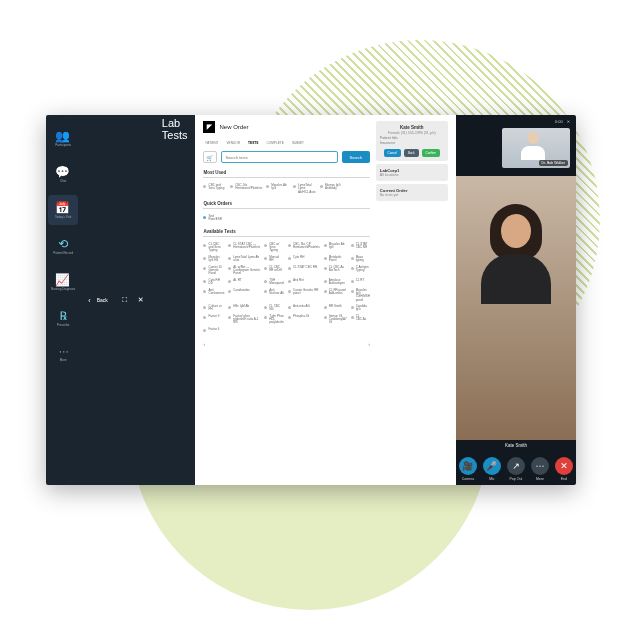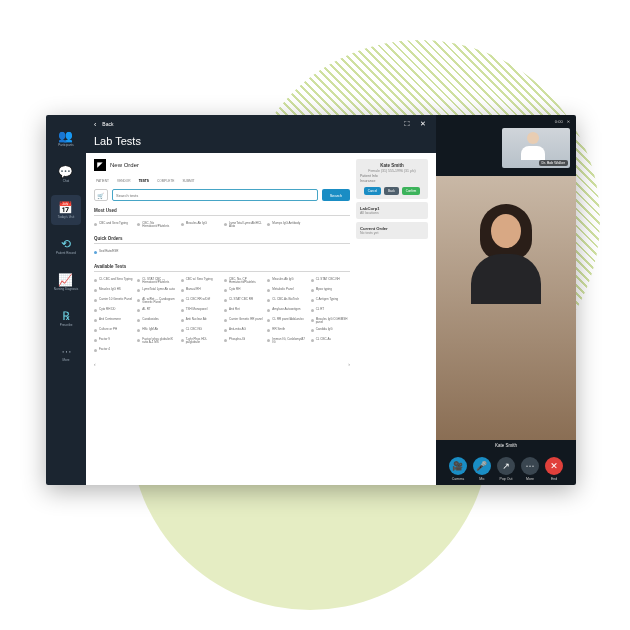--- a/index.html
+++ b/index.html
@@ -52,21 +52,21 @@
     color: #6fd6e8;
     cursor: pointer;
   }
   .rail-item.sel { background: #29374a; border-radius: 4px; color: #fff; }
   .rail-item .ic { font-size: 12px; line-height: 1; }
   .rail-item .lbl { font-size: 3px; color: #9aa8b5; }
   .rail-item.more .ic { font-size: 10px; color: #9aa8b5; letter-spacing: -1px; }
   
   .main {
     flex: 1;
-    display: flex; flex-direction: column;
+    display: flex; flex-direction: row;
     background: #1b2530;
   }
   .main-head {
     display: flex; align-items: center;
     padding: 4px 8px;
     color: #fff;
     gap: 6px;
   }
   .back-arrow { font-size: 7px; cursor: pointer; }
   .back-lbl { font-size: 5px; cursor: pointer; }

